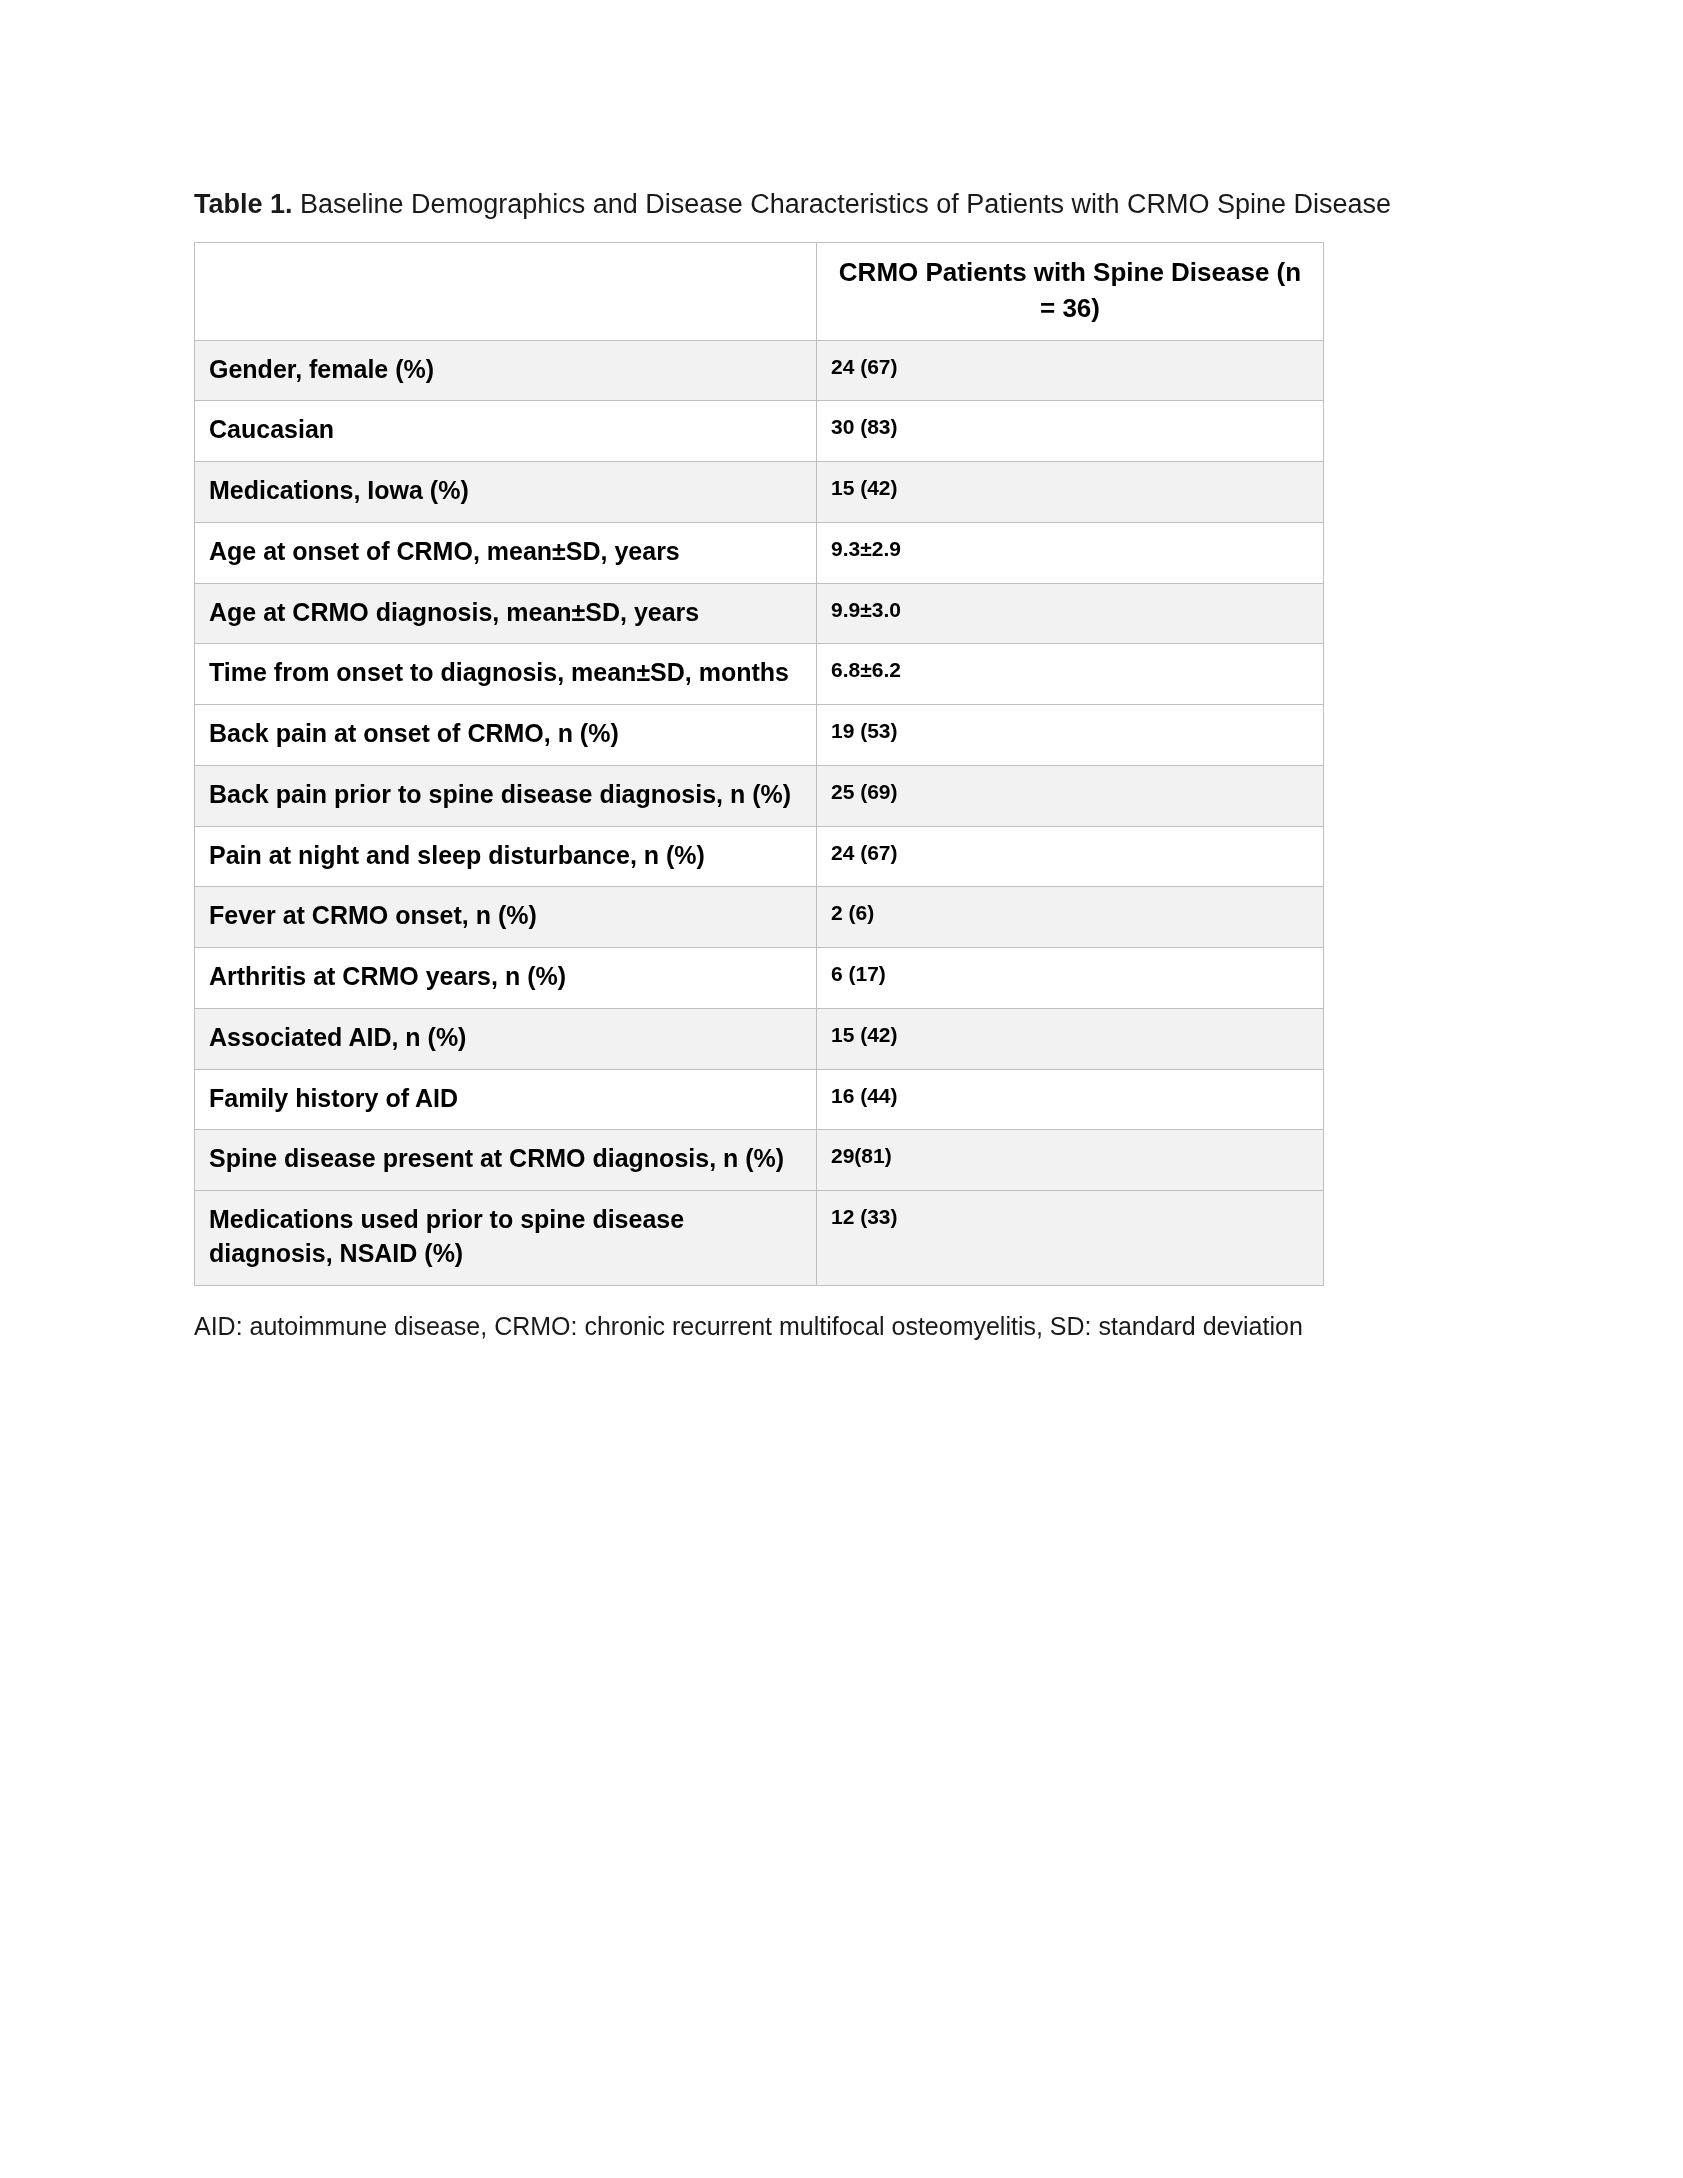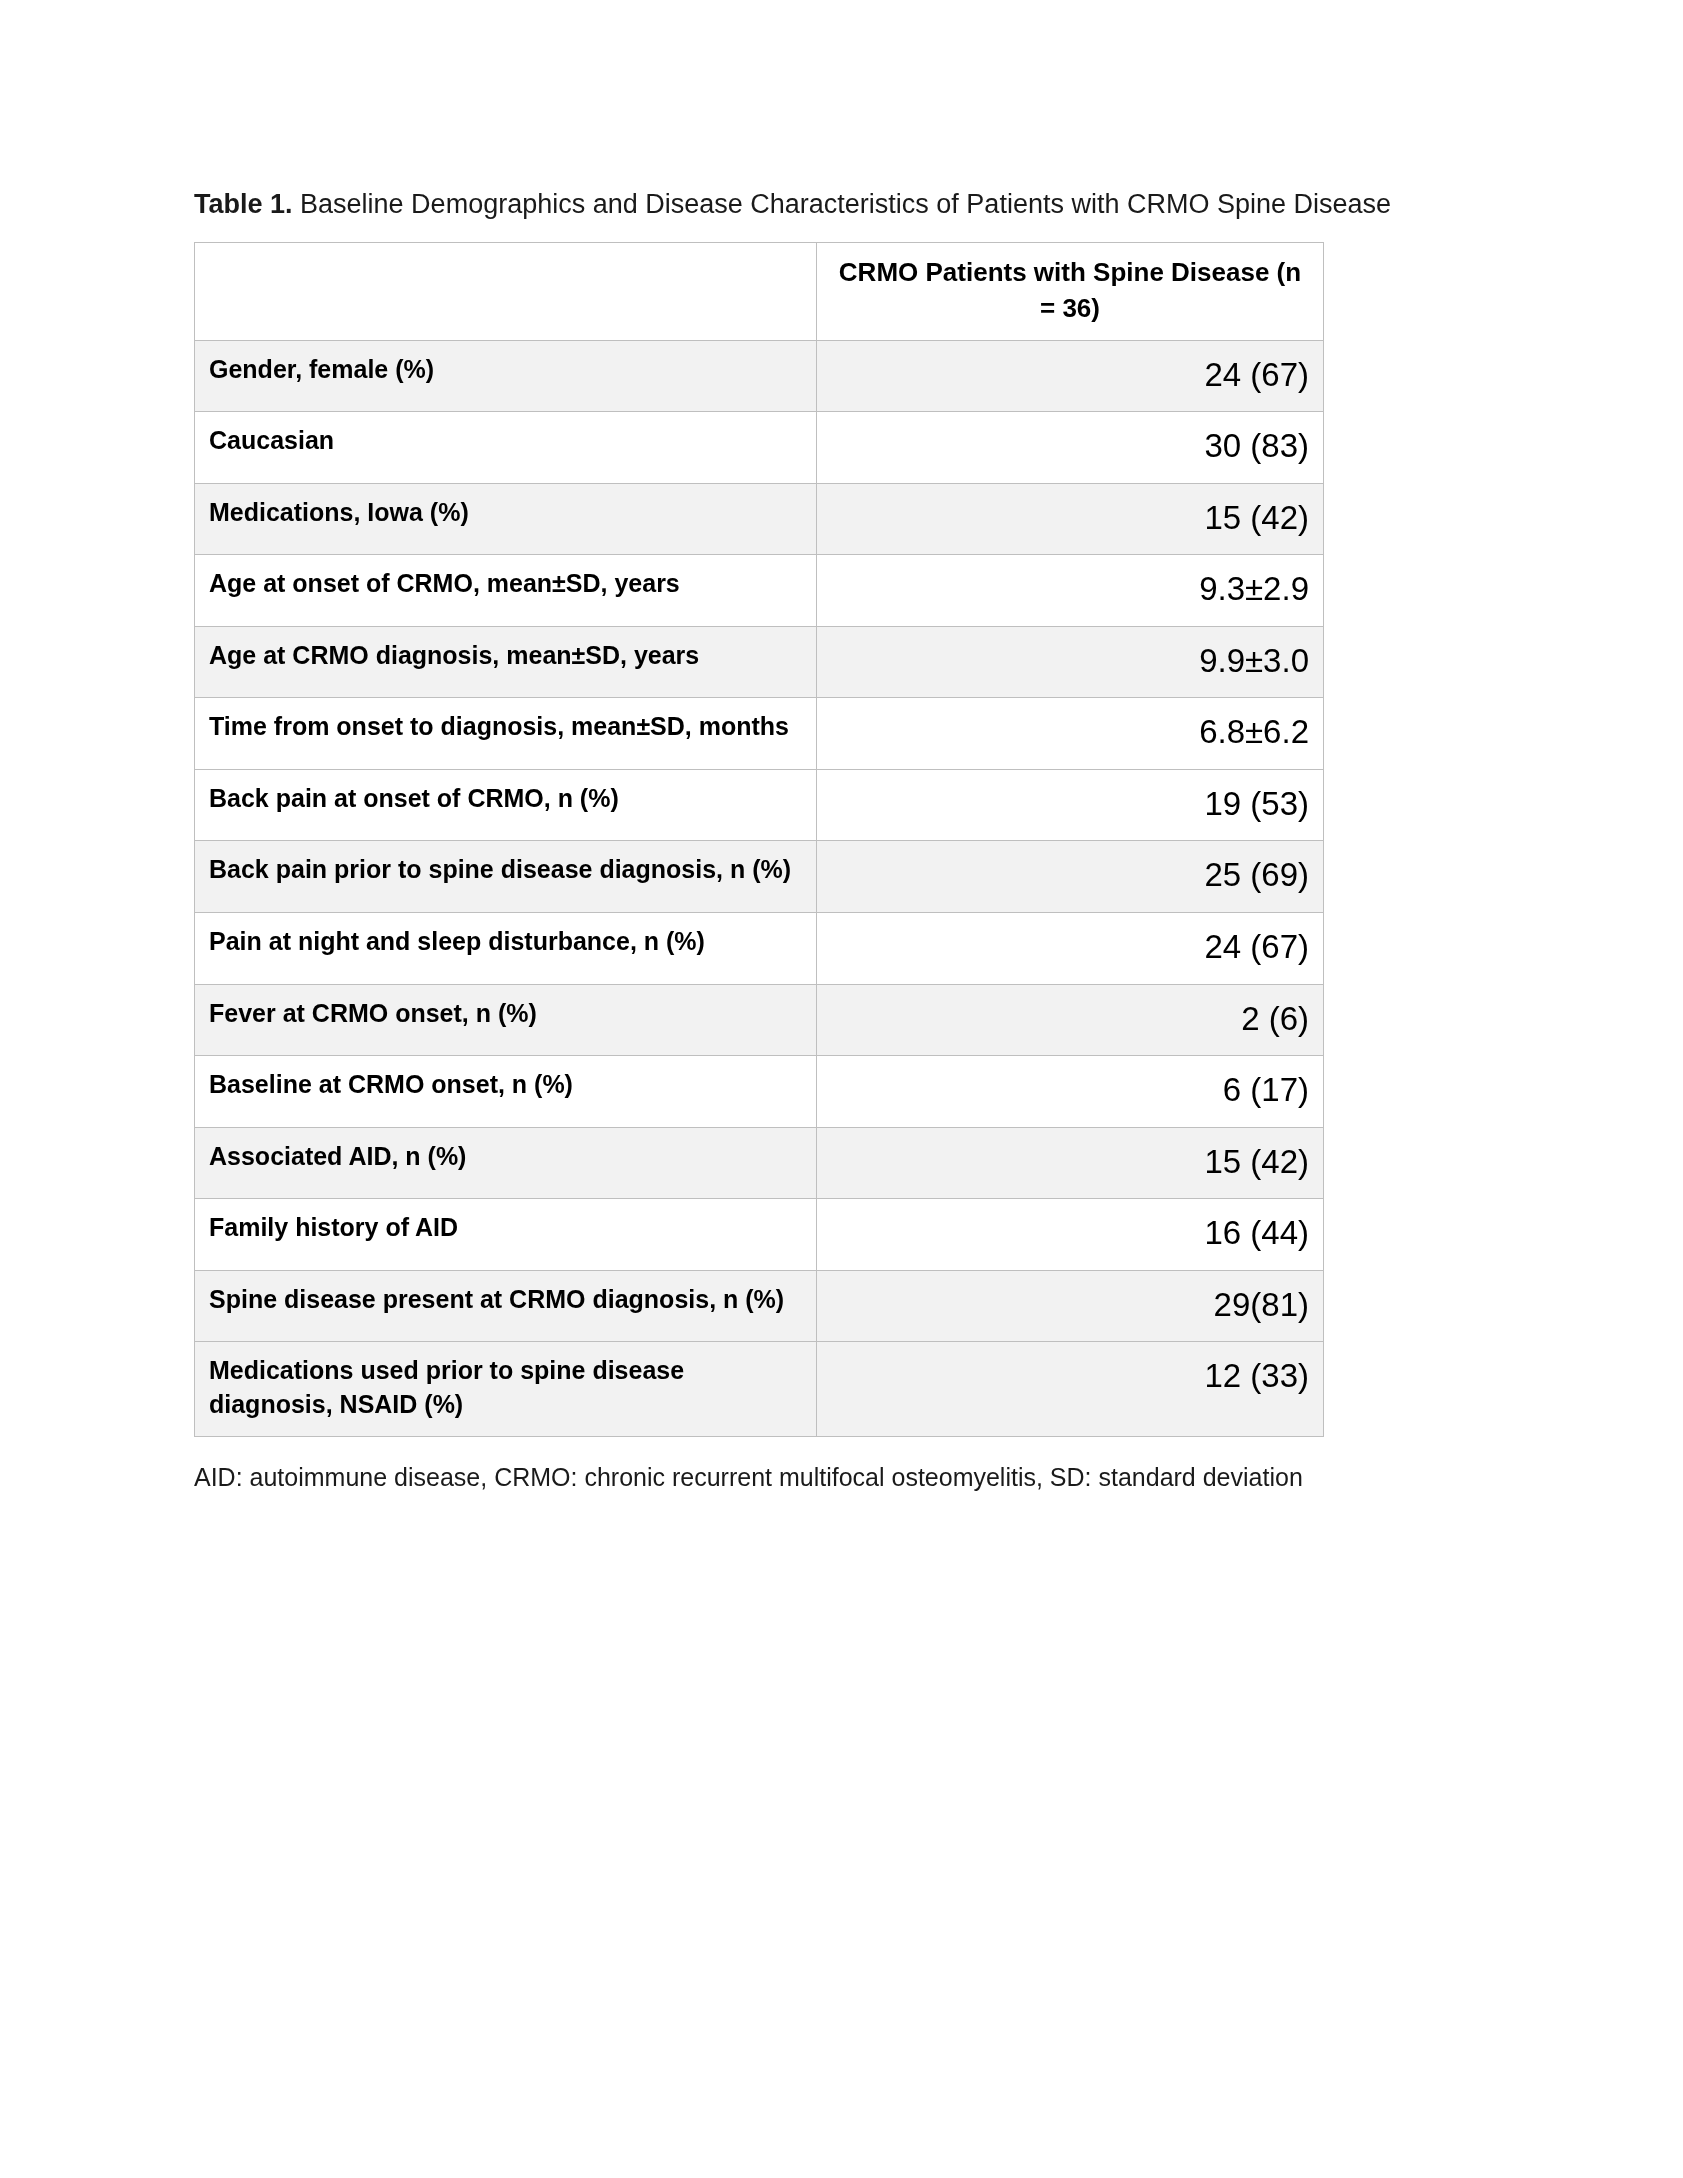--- a/index.html
+++ b/index.html
@@ -63,24 +63,24 @@
     padding-top: 18px;
     padding-bottom: 18px;
   }
   td.label {
     font-size: 25px;
     font-weight: bold;
     line-height: 1.35;
     text-align: left;
   }
   td.value {
-    font-size: 33px;
-    font-weight: normal;
+    font-size: 21px;
+    font-weight: bold;
     line-height: 1.35;
-    text-align: right;
+    text-align: left;
   }
   tr.shade td {
     background: #f2f2f2;
   }
   tr.plain td {
     background: #ffffff;
   }
   .footnote {
     font-size: 25px;
     color: #1a1a1a;
@@ -145,21 +145,21 @@
         </tr>
         <tr class="plain">
           <td class="label">Pain at night and sleep disturbance, n (%)</td>
           <td class="value">24 (67)</td>
         </tr>
         <tr class="shade">
           <td class="label">Fever at CRMO onset, n (%)</td>
           <td class="value">2 (6)</td>
         </tr>
         <tr class="plain">
-          <td class="label">Baseline at CRMO onset, n (%)</td>
+          <td class="label">Arthritis at CRMO years, n (%)</td>
           <td class="value">6 (17)</td>
         </tr>
         <tr class="shade">
           <td class="label">Associated AID, n (%)</td>
           <td class="value">15 (42)</td>
         </tr>
         <tr class="plain">
           <td class="label">Family history of AID</td>
           <td class="value">16 (44)</td>
         </tr>

